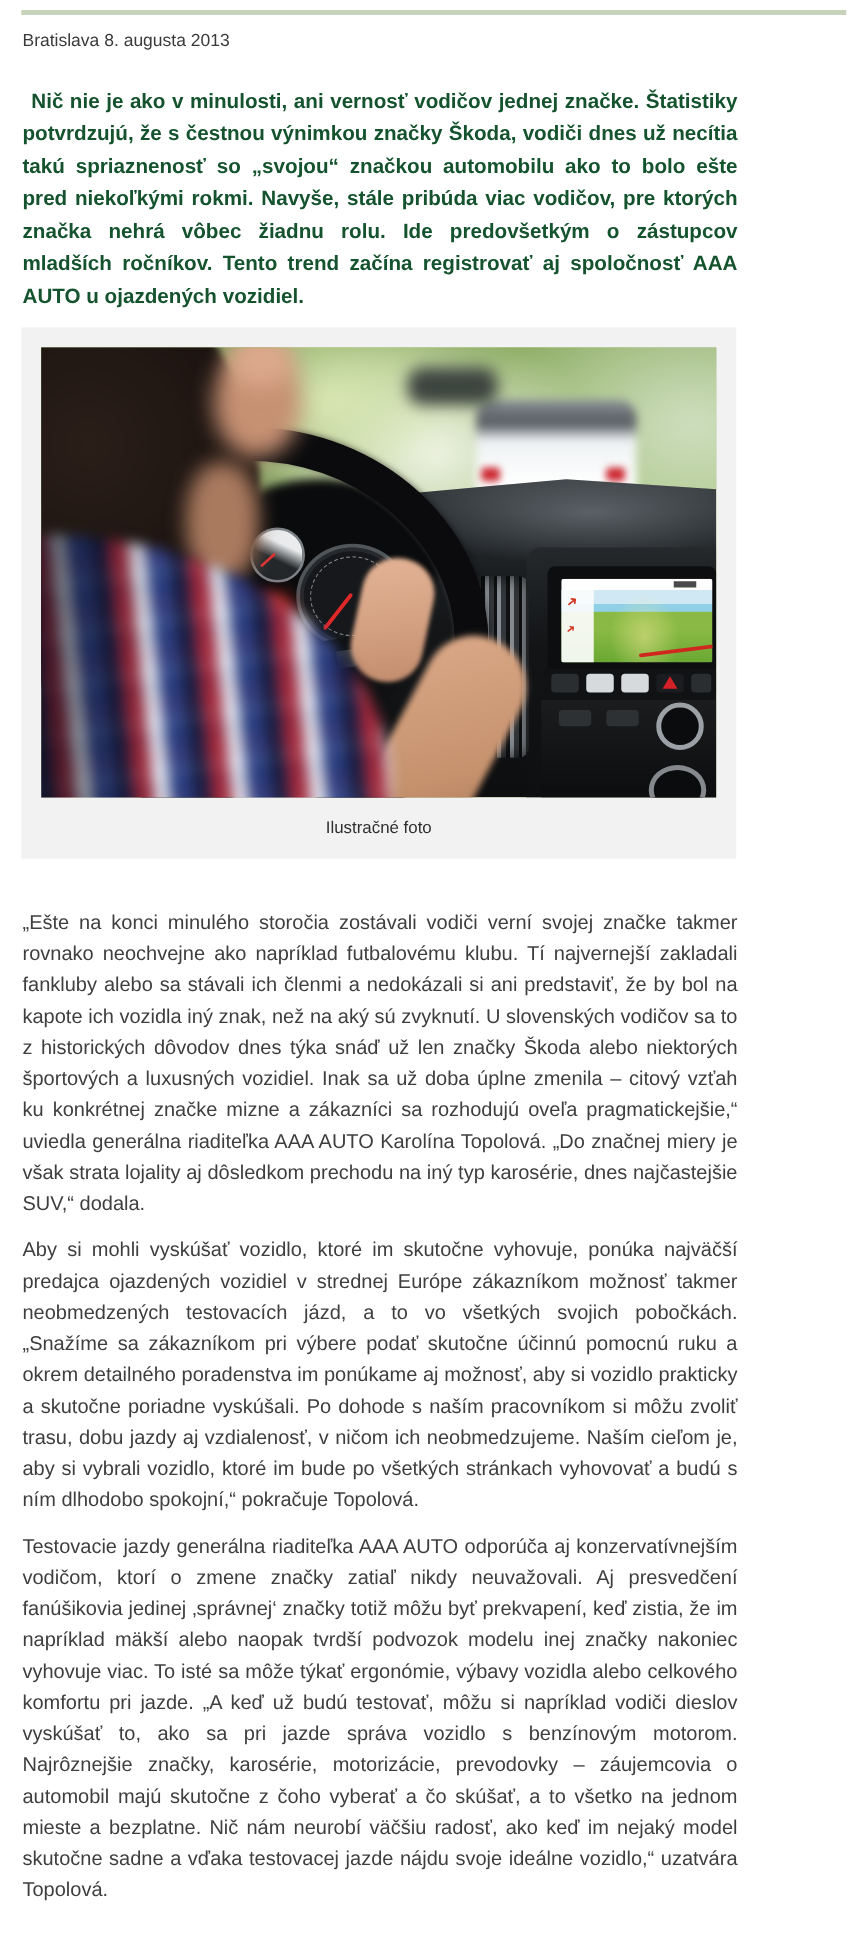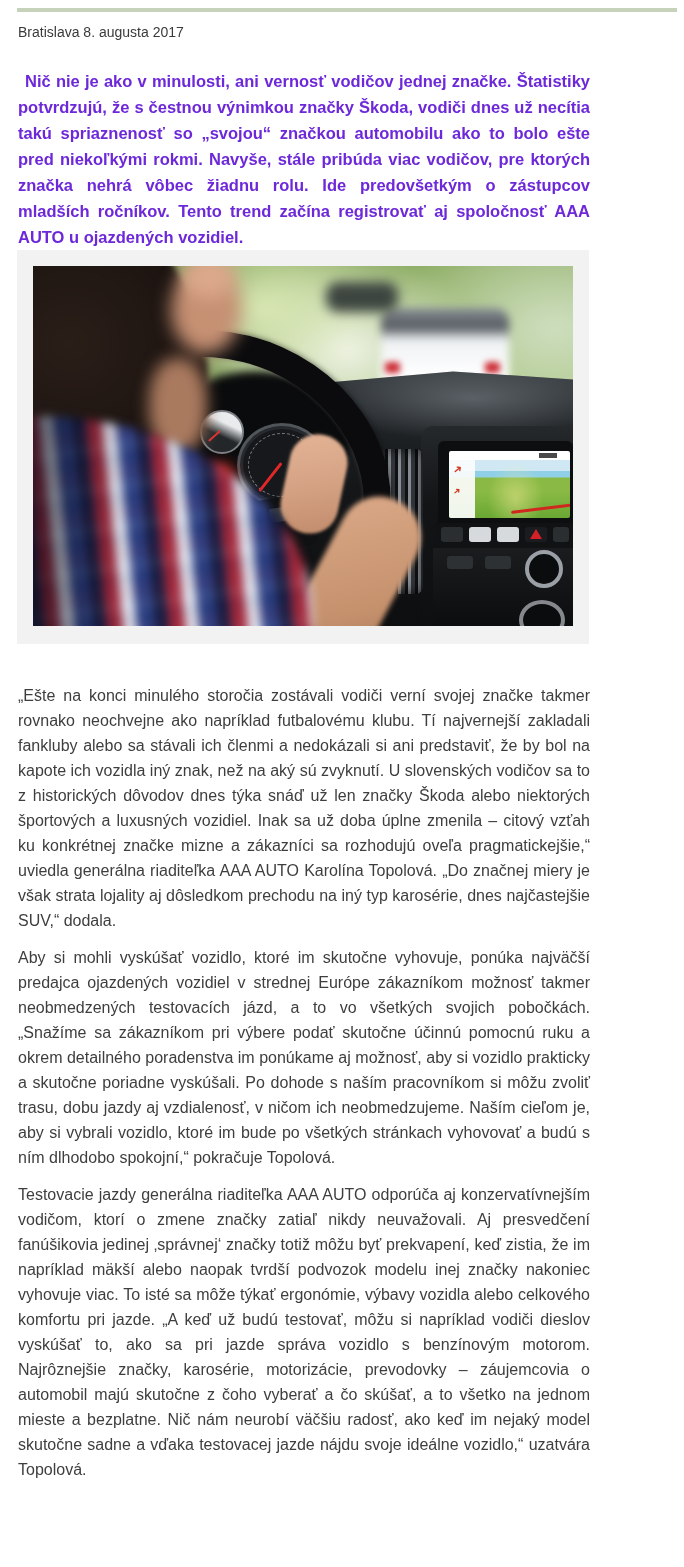--- a/index.html
+++ b/index.html
@@ -1,20 +1,20 @@
 <!DOCTYPE html>
 <html><head>
 <meta charset="utf-8">
 <style>
   html,body{margin:0;padding:0;background:#ffffff;}
   .page{width:684px;background:#fff;font-family:"Liberation Sans","DejaVu Sans",sans-serif;color:#3e3e3e;overflow:hidden;}
   h1.title{margin:24px 18px 0 18px;font-size:22px;line-height:26px;font-weight:bold;color:#3d3b72;letter-spacing:0;}
   .title-rule{height:4px;background:#c6d3ba;border:0;margin:8px 7px 0 17px;}
   .dateline{margin:12px 18px 0 18px;font-size:14px;color:#3a3a3a;}
-  .lead{margin:28px 18px 0 18px;width:572px;font-size:16.5px;line-height:26px;font-weight:bold;color:#6d28d9;text-align:justify;text-indent:7px;}
+  .lead{margin:28px 18px 12px 18px;width:572px;font-size:16.5px;line-height:26px;font-weight:bold;color:#14532d;text-align:justify;text-indent:7px;}
   .figure-box{margin:14px 0 0 17px;width:572px;background:#f2f2f2;padding:0;}
   .figure-inner{padding:16px 16px 18px 16px;}
   .caption{margin:16px 0 0 0;text-align:center;font-size:13.5px;color:#2f2f2f;}
   .body-par{margin:12px 18px 0 18px;width:572px;font-size:16px;line-height:25px;text-align:justify;color:#3e3e3e;}
   .body-par.first{margin-top:39px;}
 
   
   .photo{position:relative;width:540px;height:360px;overflow:hidden;background:#9db86f;}
   .photo div{position:absolute;}
   .ws{inset:-18px;background:
@@ -96,21 +96,21 @@
       filter:blur(5px);}
 </style>
 </head>
 <body>
 
 <div class="page">
 
 
   <div class="title-rule"></div>
 
-  <p class="dateline">Bratislava 8. augusta 2017</p>
+  <p class="dateline">Bratislava 8. augusta 2013</p>
 
   <p class="lead">Nič nie je ako v minulosti, ani vernosť vodičov jednej značke. Štatistiky potvrdzujú, že s čestnou výnimkou značky Škoda, vodiči dnes už necítia takú spriaznenosť so „svojou“ značkou automobilu ako to bolo ešte pred niekoľkými rokmi. Navyše, stále pribúda viac vodičov, pre ktorých značka nehrá vôbec žiadnu rolu. Ide predovšetkým o zástupcov mladších ročníkov. Tento trend začína registrovať aj spoločnosť AAA AUTO u ojazdených vozidiel.</p>
 
   <figure class="figure-box" style="margin-block:0;">
     <div class="figure-inner">
       <div class="photo">
         <div class="ws"></div>
         <div class="car"></div>
         <div class="tail-l"></div>
         <div class="tail-r"></div>
@@ -158,20 +158,21 @@
             <i class="st3"></i>
           </div>
         <div class="hand"></div>
         <div class="forearm"></div>
         <div class="head"></div>
         <div class="cheek"></div>
         <div class="chk-hi"></div>
         <div class="neck"></div>
         <div class="shirt"></div>
       </div>
+      <figcaption class="caption">Ilustračné foto</figcaption>
     </div>
   </figure>
 
   <p class="body-par first">„Ešte na konci minulého storočia zostávali vodiči verní svojej značke takmer rovnako neochvejne ako napríklad futbalovému klubu. Tí najvernejší zakladali fankluby alebo sa stávali ich členmi a nedokázali si ani predstaviť, že by bol na kapote ich vozidla iný znak, než na aký sú zvyknutí. U slovenských vodičov sa to z historických dôvodov dnes týka snáď už len značky Škoda alebo niektorých športových a luxusných vozidiel. Inak sa už doba úplne zmenila – citový vzťah ku konkrétnej značke mizne a zákazníci sa rozhodujú oveľa pragmatickejšie,“ uviedla generálna riaditeľka AAA AUTO Karolína Topolová. „Do značnej miery je však strata lojality aj dôsledkom prechodu na iný typ karosérie, dnes najčastejšie SUV,“ dodala.</p>
   <p class="body-par">Aby si mohli vyskúšať vozidlo, ktoré im skutočne vyhovuje, ponúka najväčší predajca ojazdených vozidiel v strednej Európe zákazníkom možnosť takmer neobmedzených testovacích jázd, a to vo všetkých svojich pobočkách. „Snažíme sa zákazníkom pri výbere podať skutočne účinnú pomocnú ruku a okrem detailného poradenstva im ponúkame aj možnosť, aby si vozidlo prakticky a skutočne poriadne vyskúšali. Po dohode s naším pracovníkom si môžu zvoliť trasu, dobu jazdy aj vzdialenosť, v ničom ich neobmedzujeme. Naším cieľom je, aby si vybrali vozidlo, ktoré im bude po všetkých stránkach vyhovovať a budú s ním dlhodobo spokojní,“ pokračuje Topolová.</p>
   <p class="body-par">Testovacie jazdy generálna riaditeľka AAA AUTO odporúča aj konzervatívnejším vodičom, ktorí o zmene značky zatiaľ nikdy neuvažovali. Aj presvedčení fanúšikovia jedinej ‚správnej‘ značky totiž môžu byť prekvapení, keď zistia, že im napríklad mäkší alebo naopak tvrdší podvozok modelu inej značky nakoniec vyhovuje viac. To isté sa môže týkať ergonómie, výbavy vozidla alebo celkového komfortu pri jazde. „A keď už budú testovať, môžu si napríklad vodiči dieslov vyskúšať to, ako sa pri jazde správa vozidlo s benzínovým motorom. Najrôznejšie značky, karosérie, motorizácie, prevodovky – záujemcovia o automobil majú skutočne z čoho vyberať a čo skúšať, a to všetko na jednom mieste a bezplatne. Nič nám neurobí väčšiu radosť, ako keď im nejaký model skutočne sadne a vďaka testovacej jazde nájdu svoje ideálne vozidlo,“ uzatvára Topolová.</p>
 
 </div>
 
 </body></html>

